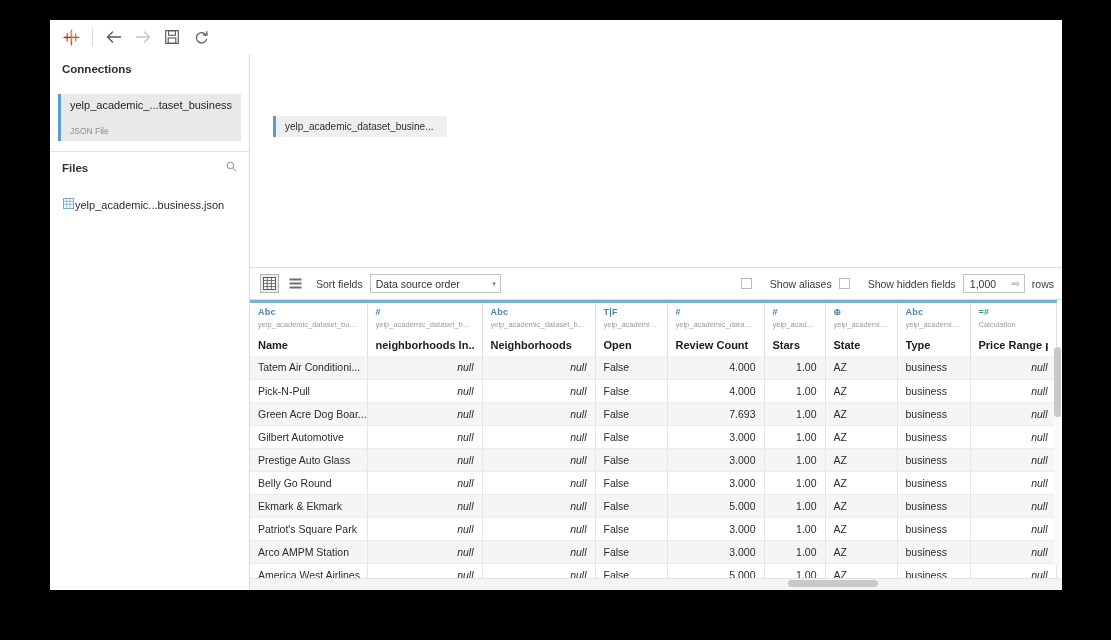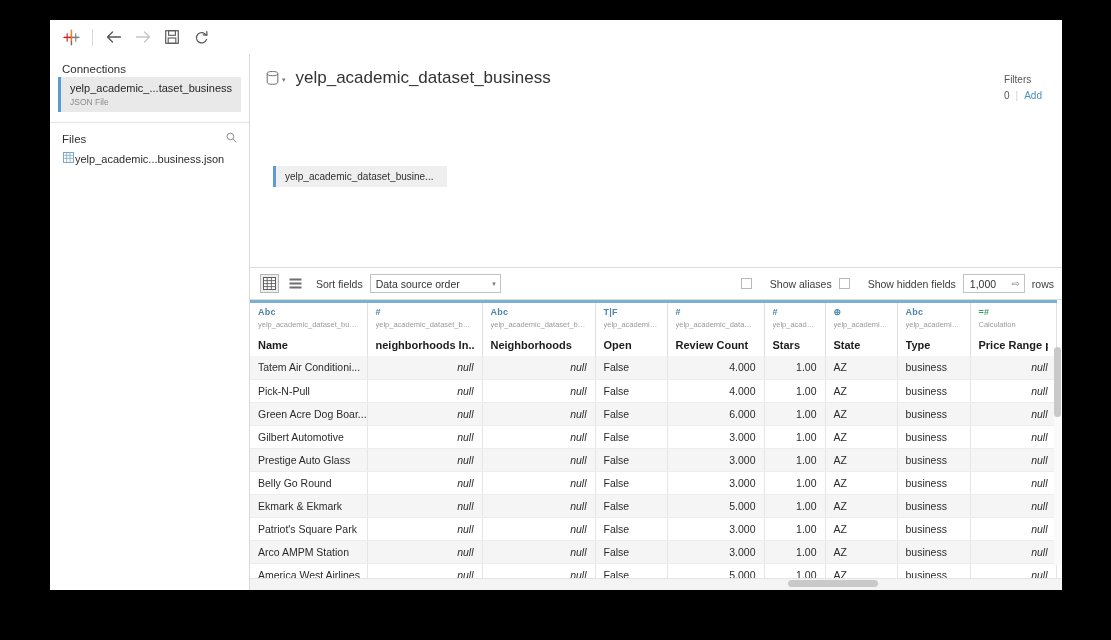--- a/index.html
+++ b/index.html
@@ -52,38 +52,38 @@
     width: 200px;
     background: #ffffff;
     border-right: 1px solid #d9d9d9;
     flex: none;
     display: flex;
     flex-direction: column;
     font-size: 11px;
     color: #333;
   }
   .pane-head {
-    padding: 9px 12px 2px 12px;
+    padding: 9px 12px 19px 12px;
     font-size: 11.5px;
-    font-weight: normal;
+    font-weight: bold;
     color: #2f2f2f;
     display: flex;
     align-items: center;
     justify-content: space-between;
   }
   #connections-section { border-bottom: 1px solid #e3e3e3; padding-bottom: 10px;}
   .conn-item {
     margin: 0 8px;
     background: #e9e9e9;
     border-left: 3px solid #5b9bd1;
     padding: 5px 8px 5px 9px;
     line-height: 1.25;
   }
   .conn-name { font-size: 11px; color: #1f1f1f; }
-  .conn-sub { font-size: 8.5px; color: #8a8a8a; margin-top: 1px; }
+  .conn-sub { font-size: 8.5px; color: #8a8a8a; margin-top: 13px; }
   .files-row {
     display: flex; align-items: center; gap: 1px;
     padding: 5px 12px 0 13px;
     font-size: 11px; color: #2b2b2b;
   }
   .search-glyph { color: #8a8a8a; font-size: 11px; }
 
   
   #right-pane {
     flex: 1;
@@ -363,40 +363,20 @@
               <line x1="7" y1="0.5" x2="7" y2="10.5" stroke="#7aa8c6" stroke-width="0.8"></line>
             </svg>
           </span>
           <span>yelp_academic...business.json</span>
         </div>
       </div>
     </div>
 
     <div id="right-pane">
 
-      <div id="ds-header">
-        <div id="ds-icon-wrap">
-          <span>
-            <svg width="13" height="14" viewBox="0 0 13 14">
-              <ellipse cx="6.5" cy="2.6" rx="5.3" ry="2.1" stroke="#6d6d6d" stroke-width="1" fill="none"></ellipse>
-              <path d="M1.2 2.6 L1.2 11.2 A5.3 2.1 0 0 0 11.8 11.2 L11.8 2.6" stroke="#6d6d6d" stroke-width="1" fill="none"></path>
-            </svg>
-          </span>
-          <span class="caret">▾</span>
-        </div>
-        <div id="ds-title">yelp_academic_dataset_business</div>
-        <div id="filters-box">
-          <div>Filters</div>
-          <div class="filters-line2">
-            <span>0</span>
-            <span class="filters-sep">|</span>
-            <span class="filters-add">Add</span>
-          </div>
-        </div>
-      </div>
 
       <div id="canvas">
         <div id="table-chip">yelp_academic_dataset_busine...</div>
       </div>
 
       <div id="grid-toolbar">
         <div class="view-btn active">
           <svg width="13" height="13" viewBox="0 0 13 13">
             <rect x="0.5" y="0.5" width="12" height="12" stroke="#5d5d5d" stroke-width="1" fill="#fff"></rect>
             <line x1="0.5" y1="3.6" x2="12.5" y2="3.6" stroke="#5d5d5d" stroke-width="0.9"></line>
@@ -519,21 +499,21 @@
                 <td class="num">1.00</td>
                 <td>AZ</td>
                 <td>business</td>
                 <td class="nullv">null</td>
               </tr>
               <tr>
                 <td>Green Acre Dog Boar...</td>
                 <td class="nullv">null</td>
                 <td class="nullv">null</td>
                 <td>False</td>
-                <td class="num">6.000</td>
+                <td class="num">7.693</td>
                 <td class="num">1.00</td>
                 <td>AZ</td>
                 <td>business</td>
                 <td class="nullv">null</td>
               </tr>
               <tr>
                 <td>Gilbert Automotive</td>
                 <td class="nullv">null</td>
                 <td class="nullv">null</td>
                 <td>False</td>

